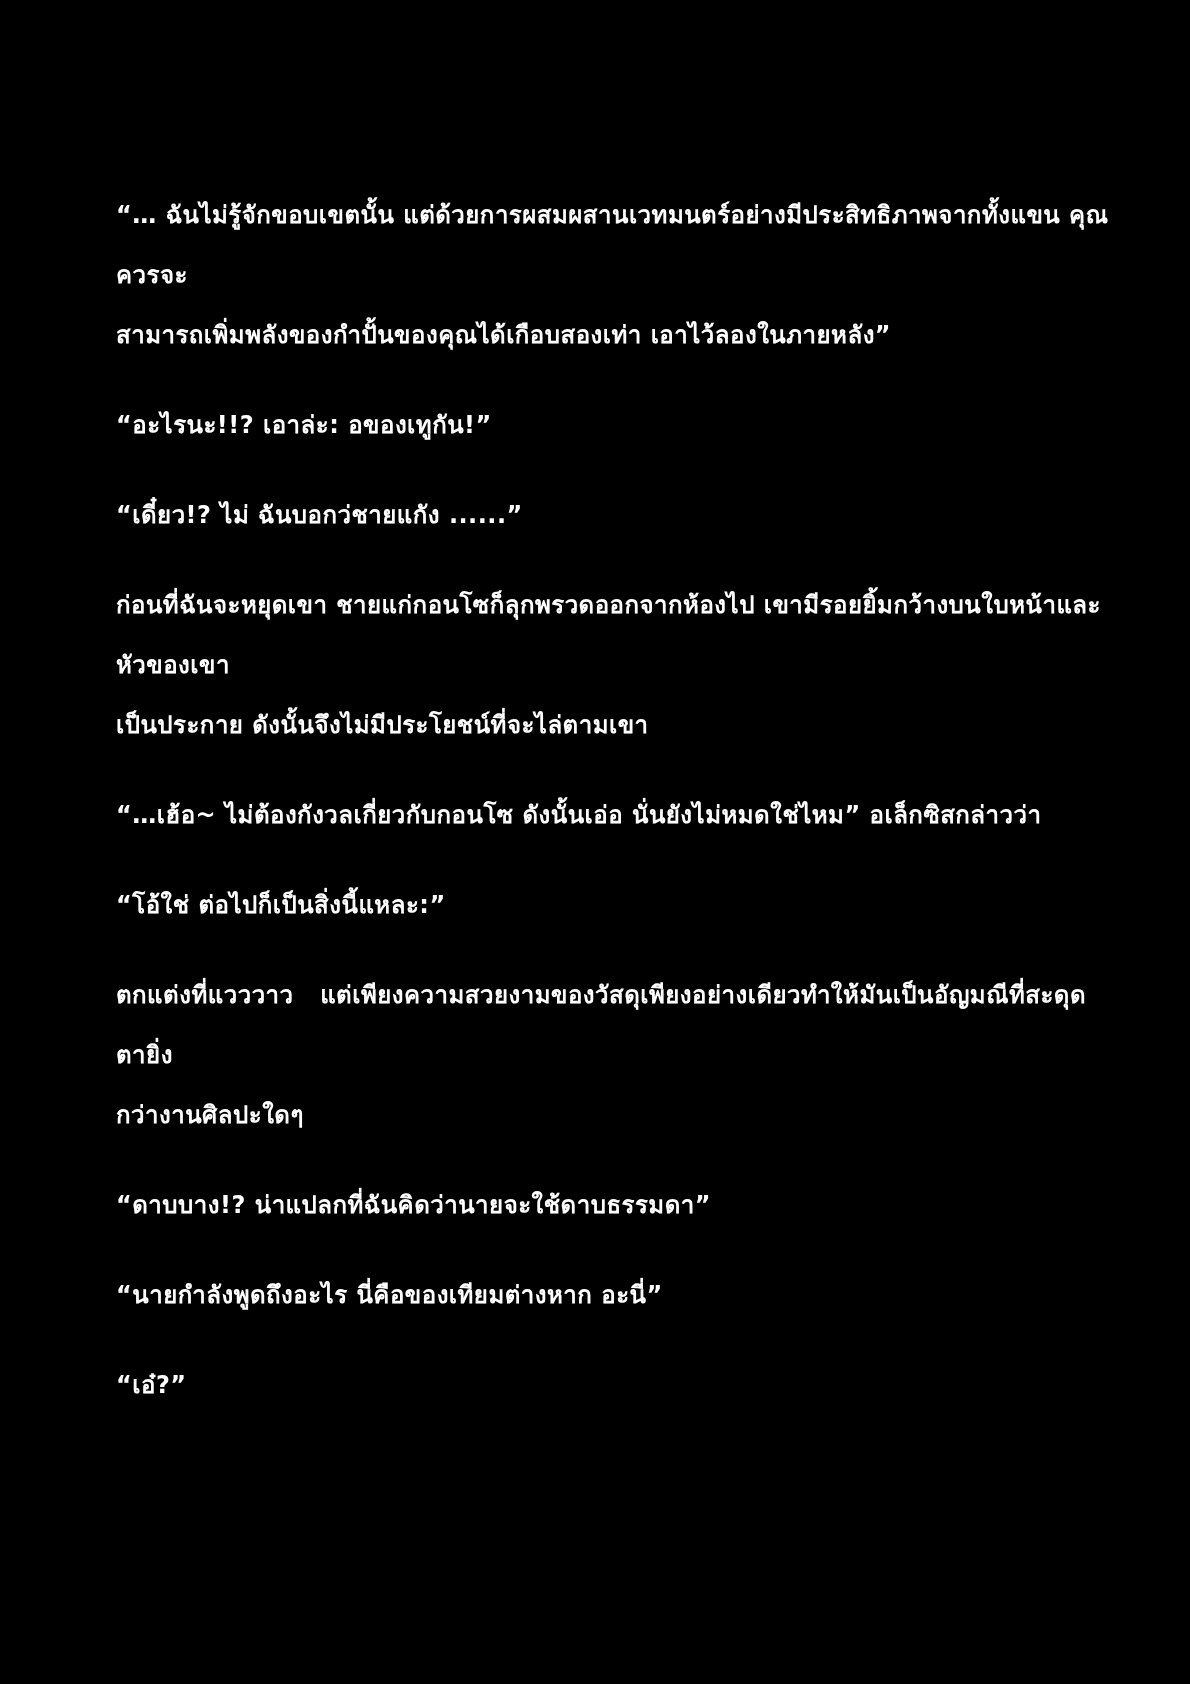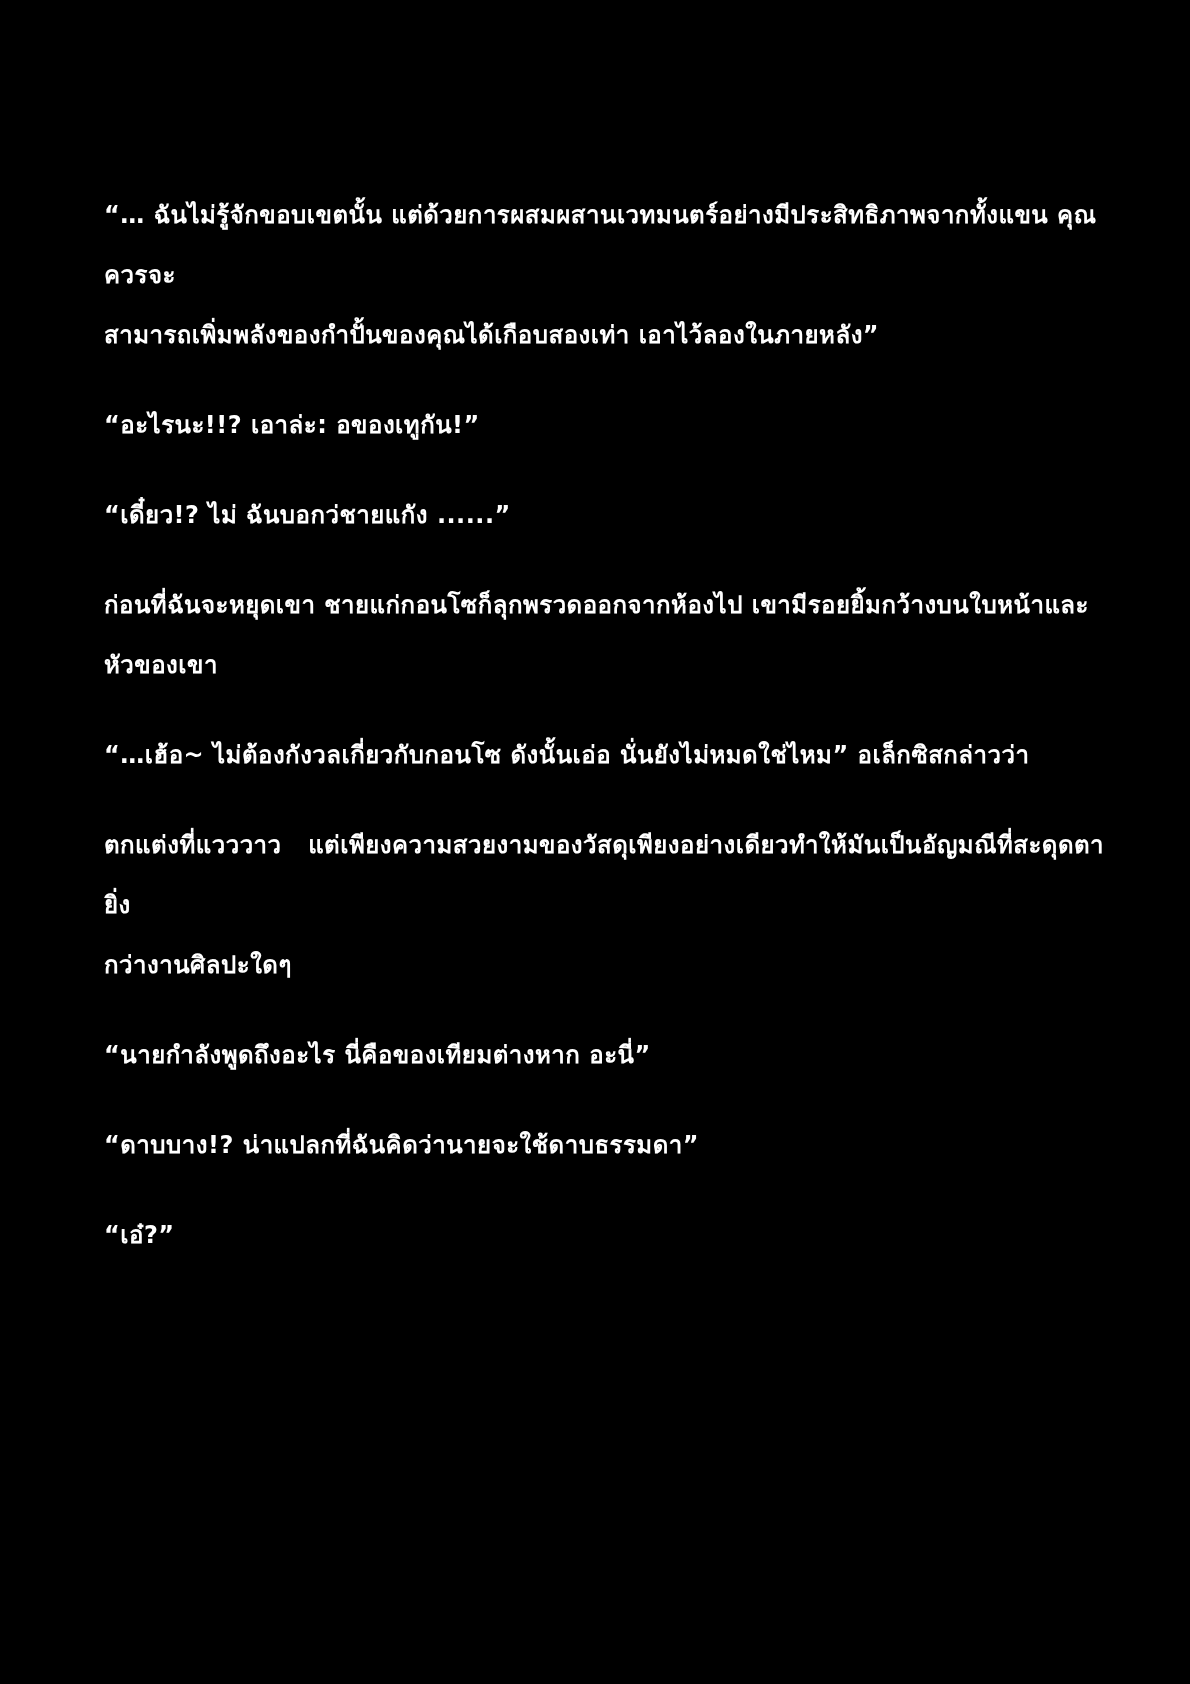--- a/index.html
+++ b/index.html
@@ -11,21 +11,21 @@
     position: relative;
     width: 1190px;
     height: 1684px;
     background: #000000;
     overflow: hidden;
     box-sizing: border-box;
     padding: 185px 80px 0 100px;
     font-family: "DejaVu Sans", sans-serif;
   }
   .paragraph {
-    margin: 0 0 30px 4px;
+    margin: 0 0 30px 16px;
   }
   .line {
     color: #ffffff;
     font-size: 24px;
     font-weight: 600;
     line-height: 60px;
     letter-spacing: 0.5px;
     white-space: pre-wrap;
   }
 </style>
@@ -42,37 +42,41 @@
   <div class="paragraph">
     <div class="line">“อะไรนะ!!? เอาล่ะ: อของเทูกัน!”</div>
   </div>
 
   <div class="paragraph">
     <div class="line">“เดี๋ยว!? ไม่ ฉันบอกว่ชายแกัง ......”</div>
   </div>
 
   <div class="paragraph">
     <div class="line">ก่อนที่ฉันจะหยุดเขา ชายแก่กอนโซก็ลุกพรวดออกจากห้องไป เขามีรอยยิ้มกว้างบนใบหน้าและหัวของเขา</div>
+    <div class="line">เป็นประกาย ดังนั้นจึงไม่มีประโยชน์ที่จะไล่ตามเขา</div>
   </div>
 
   <div class="paragraph">
     <div class="line">“…เฮ้อ~ ไม่ต้องกังวลเกี่ยวกับกอนโซ ดังนั้นเอ่อ นั่นยังไม่หมดใช่ไหม” อเล็กซิสกล่าวว่า</div>
   </div>
 
+  <div class="paragraph">
+    <div class="line">“โอ้ใช่ ต่อไปก็เป็นสิ่งนี้แหละ:”</div>
+  </div>
 
   <div class="paragraph">
     <div class="line">ตกแต่งที่แวววาว   แต่เพียงความสวยงามของวัสดุเพียงอย่างเดียวทำให้มันเป็นอัญมณีที่สะดุดตายิ่ง</div>
     <div class="line">กว่างานศิลปะใดๆ</div>
   </div>
 
   <div class="paragraph">
-    <div class="line">“นายกำลังพูดถึงอะไร นี่คือของเทียมต่างหาก อะนี่”</div>
+    <div class="line">“ดาบบาง!? น่าแปลกที่ฉันคิดว่านายจะใช้ดาบธรรมดา”</div>
   </div>
 
   <div class="paragraph">
-    <div class="line">“ดาบบาง!? น่าแปลกที่ฉันคิดว่านายจะใช้ดาบธรรมดา”</div>
+    <div class="line">“นายกำลังพูดถึงอะไร นี่คือของเทียมต่างหาก อะนี่”</div>
   </div>
 
   <div class="paragraph">
     <div class="line">“เอ๋?”</div>
   </div>
 
 </div>
 
 </body></html>

